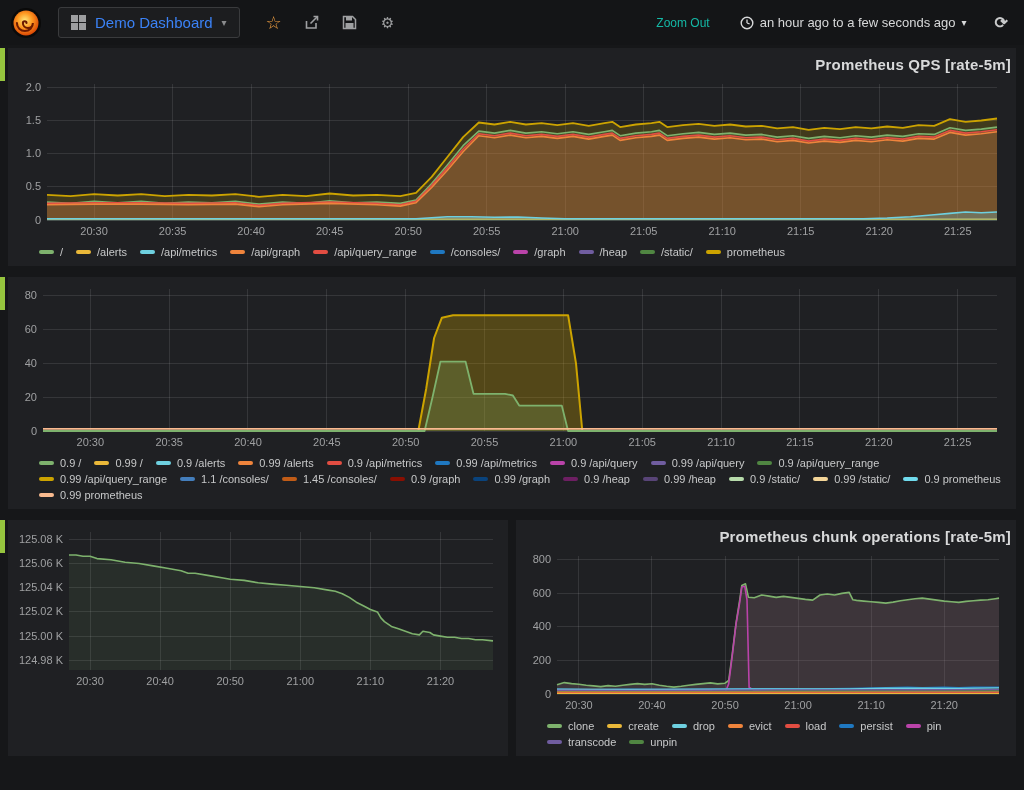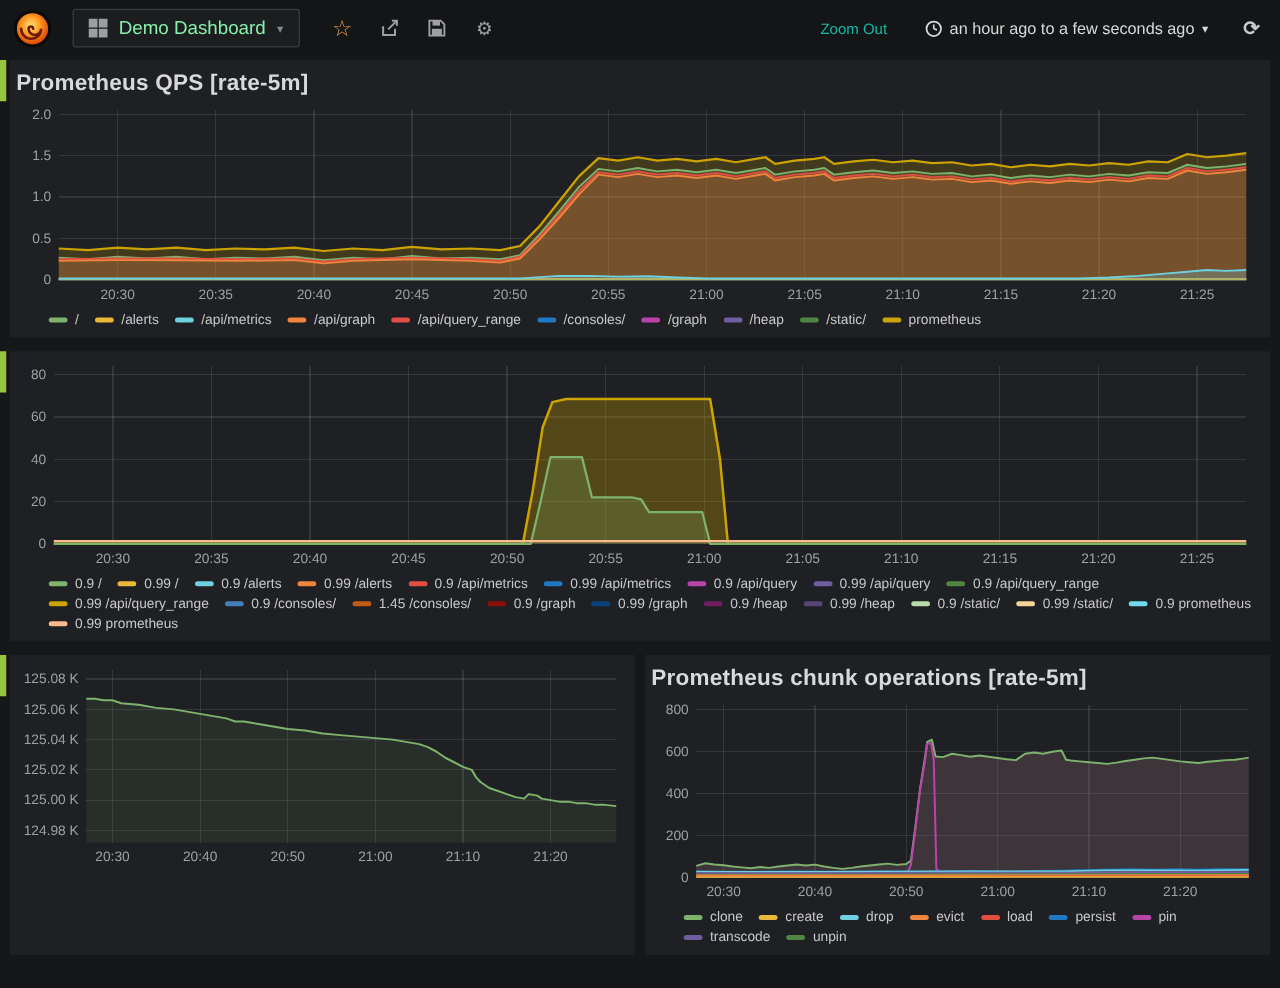--- a/index.html
+++ b/index.html
@@ -16,21 +16,21 @@
     background:#141517; padding:0 10px; gap:6px;
   }
   .logo { width:32px; height:32px; flex:0 0 auto; margin-right:10px; cursor:pointer; }
   .dash-picker {
     display:flex; align-items:center; gap:9px;
     background:#1c1d1f; border:1px solid #3a3b3d; border-radius:3px;
     height:31px; padding:0 12px; cursor:pointer;
   }
   .grid-icon { width:15px; height:15px; display:grid; grid-template-columns:7px 7px; grid-template-rows:7px 7px; gap:1px; }
   .grid-icon i { background:#9d9ea0; }
-  .dash-title { font-size:15px; color:#86efac; }
+  .dash-title { font-size:15px; color:#3b82f6; }
   .caret { font-size:10px; color:#8a8b8d; }
   .nav-icons { display:flex; align-items:center; gap:10px; margin-left:14px; }
   .icon-btn {
     width:28px; height:28px; display:flex; align-items:center; justify-content:center;
     cursor:pointer; color:#9fa0a2; font-size:15px;
   }
   .icon-btn.star { color:#eb9b3f; font-size:18px; }
   .spacer { flex:1; }
   .zoom-out { font-size:12px; color:#14b8a6; padding:0 14px; cursor:pointer; }
   .time-picker { display:flex; align-items:center; gap:6px; font-size:13px; cursor:pointer; padding:0 10px; }
@@ -40,21 +40,21 @@
   .row { position:relative; margin-bottom:11px; }
   .row-handle {
     position:absolute; left:-8px; top:0; width:5px; height:33px;
     cursor:pointer;
   }
   .panels { display:flex; gap:8px; }
   .panel {
     background:#1f2023; flex:1; padding:4px 5px 2px 5px; min-width:0;
   }
   .panel-title {
-    text-align:left; font-size:18px; font-weight:bold; color:#d8d9da;
+    text-align:right; font-size:15px; font-weight:bold; color:#d8d9da;
     padding:4px 0 3px 0; cursor:pointer; letter-spacing:0.2px;
   }
   svg.chart { display:block; width:100%; cursor:crosshair; }
   svg.chart text { font-family:"Liberation Sans", sans-serif; font-size:11px; fill:#9fa0a2; }
   .legend { display:flex; flex-wrap:wrap; align-items:center; column-gap:13px; row-gap:4px; padding:4px 6px 6px 26px; }
   .legend-item { display:inline-flex; align-items:center; gap:6px; cursor:pointer; }
   .legend-mark { width:15px; height:4px; border-radius:2px; flex:0 0 auto; }
   .legend-label { font-size:11px; color:#c7c8c9; white-space:nowrap; }
   
   .addrow-bar { display:flex; justify-content:flex-end; padding:5px 8px 0 0; }
@@ -307,21 +307,21 @@
             <span class="legend-item">
               <span class="legend-mark" style="background: rgb(80, 134, 66);"></span>
               <span class="legend-label">0.9 /api/query_range</span>
             </span>
             <span class="legend-item">
               <span class="legend-mark" style="background: rgb(204, 163, 0);"></span>
               <span class="legend-label">0.99 /api/query_range</span>
             </span>
             <span class="legend-item">
               <span class="legend-mark" style="background: rgb(68, 126, 188);"></span>
-              <span class="legend-label">0.9 /consoles/</span>
+              <span class="legend-label">1.1 /consoles/</span>
             </span>
             <span class="legend-item">
               <span class="legend-mark" style="background: rgb(193, 92, 23);"></span>
               <span class="legend-label">1.45 /consoles/</span>
             </span>
             <span class="legend-item">
               <span class="legend-mark" style="background: rgb(137, 15, 2);"></span>
               <span class="legend-label">0.9 /graph</span>
             </span>
             <span class="legend-item">

